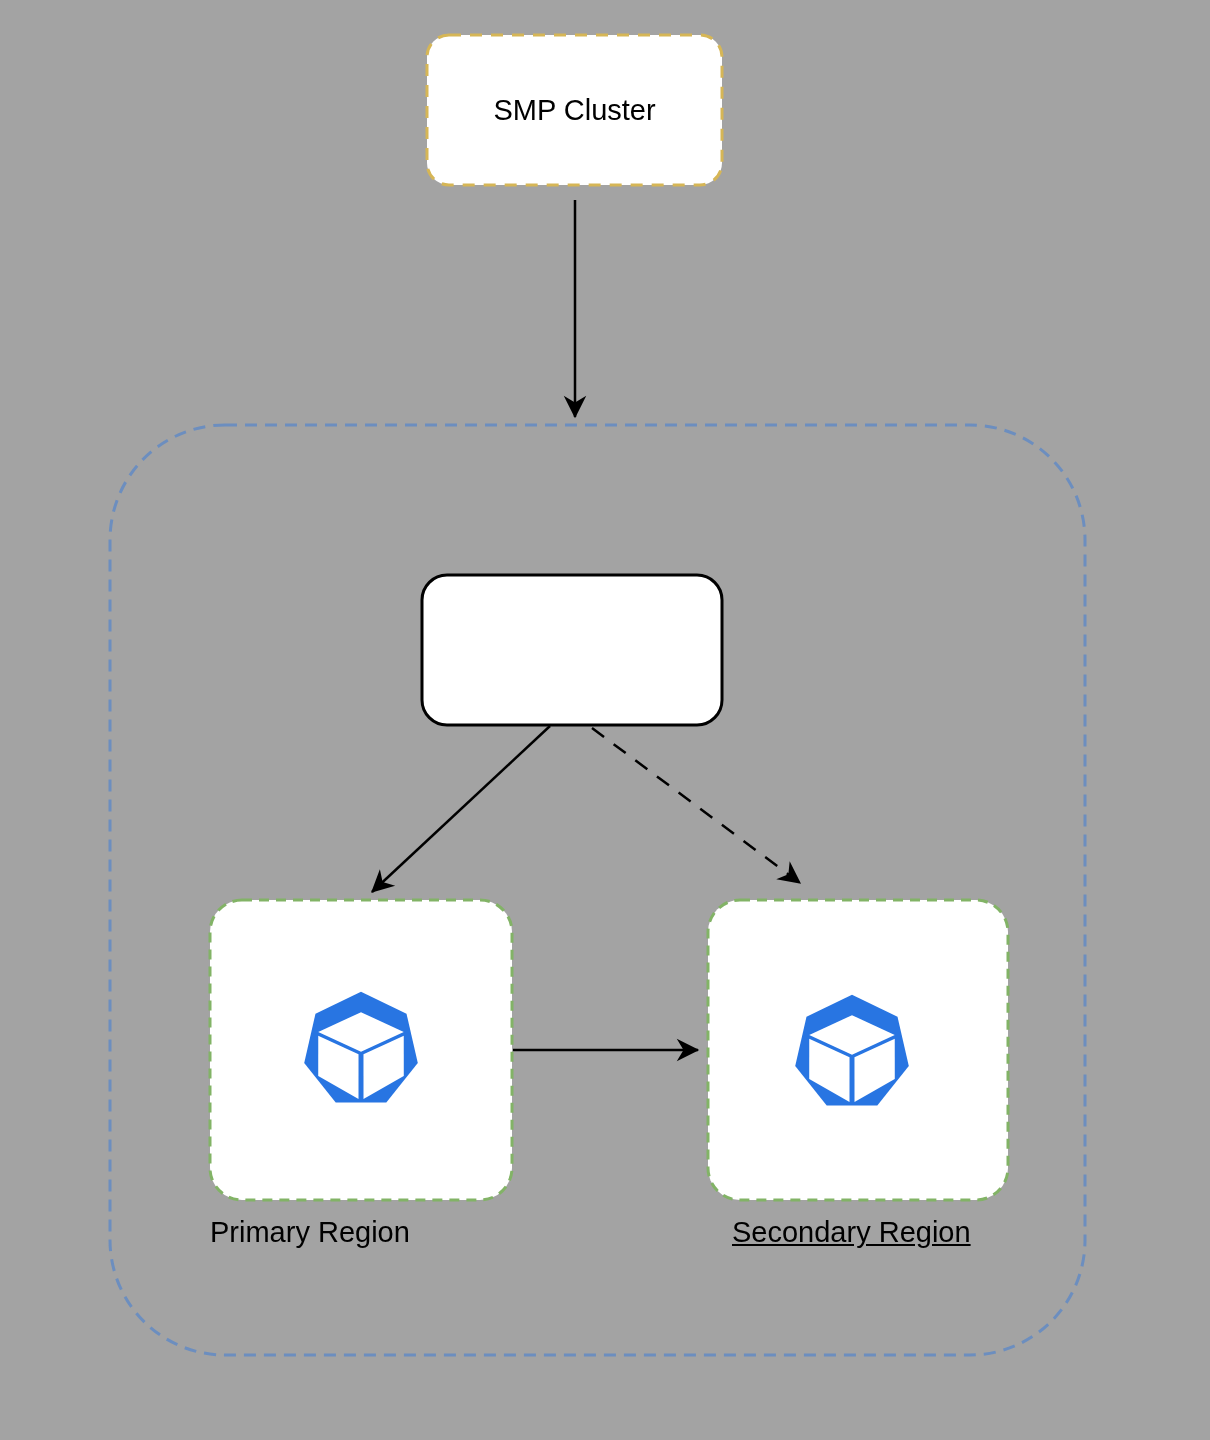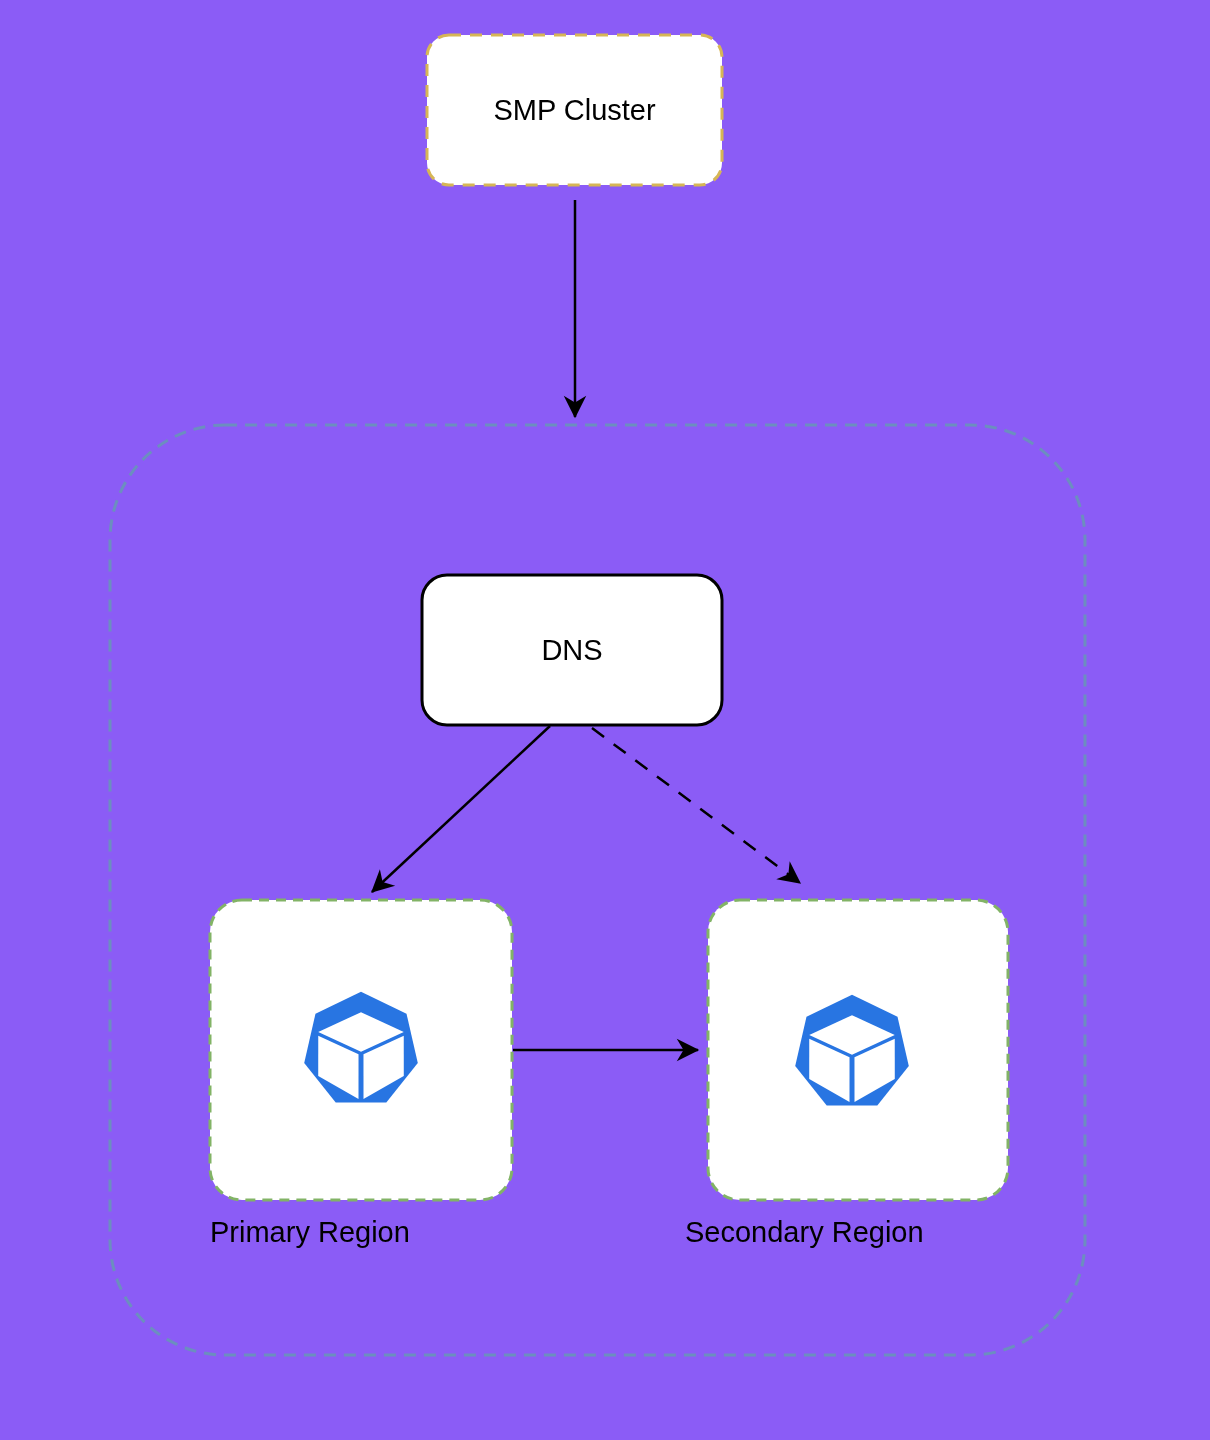--- a/index.html
+++ b/index.html
@@ -4,21 +4,21 @@
 <style>
   html, body {
     margin: 0;
     padding: 0;
     background: #ffffff;
   }
   .canvas {
     position: relative;
     width: 1210px;
     height: 1440px;
-    background: #8b5cf6;
+    background: #a3a3a3;
     font-family: "Liberation Sans", sans-serif;
     overflow: hidden;
   }
   svg.layer {
     position: absolute;
     left: 0;
     top: 0;
     width: 1210px;
     height: 1440px;
   }
@@ -75,25 +75,24 @@
 
     <rect x="422" y="575" width="300" height="150" rx="25" ry="25" fill="#ffffff" stroke-width="3" stroke="#000000"></rect>
 
     <rect x="210" y="900" width="302" height="300" rx="32" ry="32" fill="#ffffff" stroke-width="3" stroke-dasharray="10,7" stroke="#82B366"></rect>
 
     <rect x="708" y="900" width="300" height="300" rx="32" ry="32" fill="#ffffff" stroke-width="3" stroke-dasharray="10,7" stroke="#82B366"></rect>
   </svg>
 
   <div class="node-label" style="left:427px; top:35px; width:295px; height:150px;">SMP Cluster</div>
 
-  <div class="node-label" style="left:422px; top:575px; width:300px; height:150px;">DNS</div>
 
   <div class="region-label" style="left:210px; top:1215px; width:302px;">Primary Region</div>
 
-  <div class="region-label" style="left:685px; top:1215px; width:300px;">Secondary Region</div>
+  <div class="region-label" style="left:732px; top:1215px; width:300px;text-decoration:underline;">Secondary Region</div>
 
   <div class="icon-wrap" style="left:299px; top:988px;">
     <svg viewBox="0 0 100 100" xmlns="http://www.w3.org/2000/svg">
       <path d="M50,3 L86.7,20.7 L95.8,60.5 L70.4,92.3 L29.6,92.3 L4.2,60.5 L13.3,20.7 Z" fill="#2875E2"></path>
       <path d="M50,19.5 L84.5,35.5 L50,51.5 L15.5,35.5 Z" fill="#ffffff"></path>
       <path d="M15.5,38.5 L48,53.5 L48,89.5 L15.5,71 Z" fill="#ffffff"></path>
       <path d="M84.5,38.5 L52,53.5 L52,89.5 L84.5,71 Z" fill="#ffffff"></path>
     </svg>
   </div>
 

